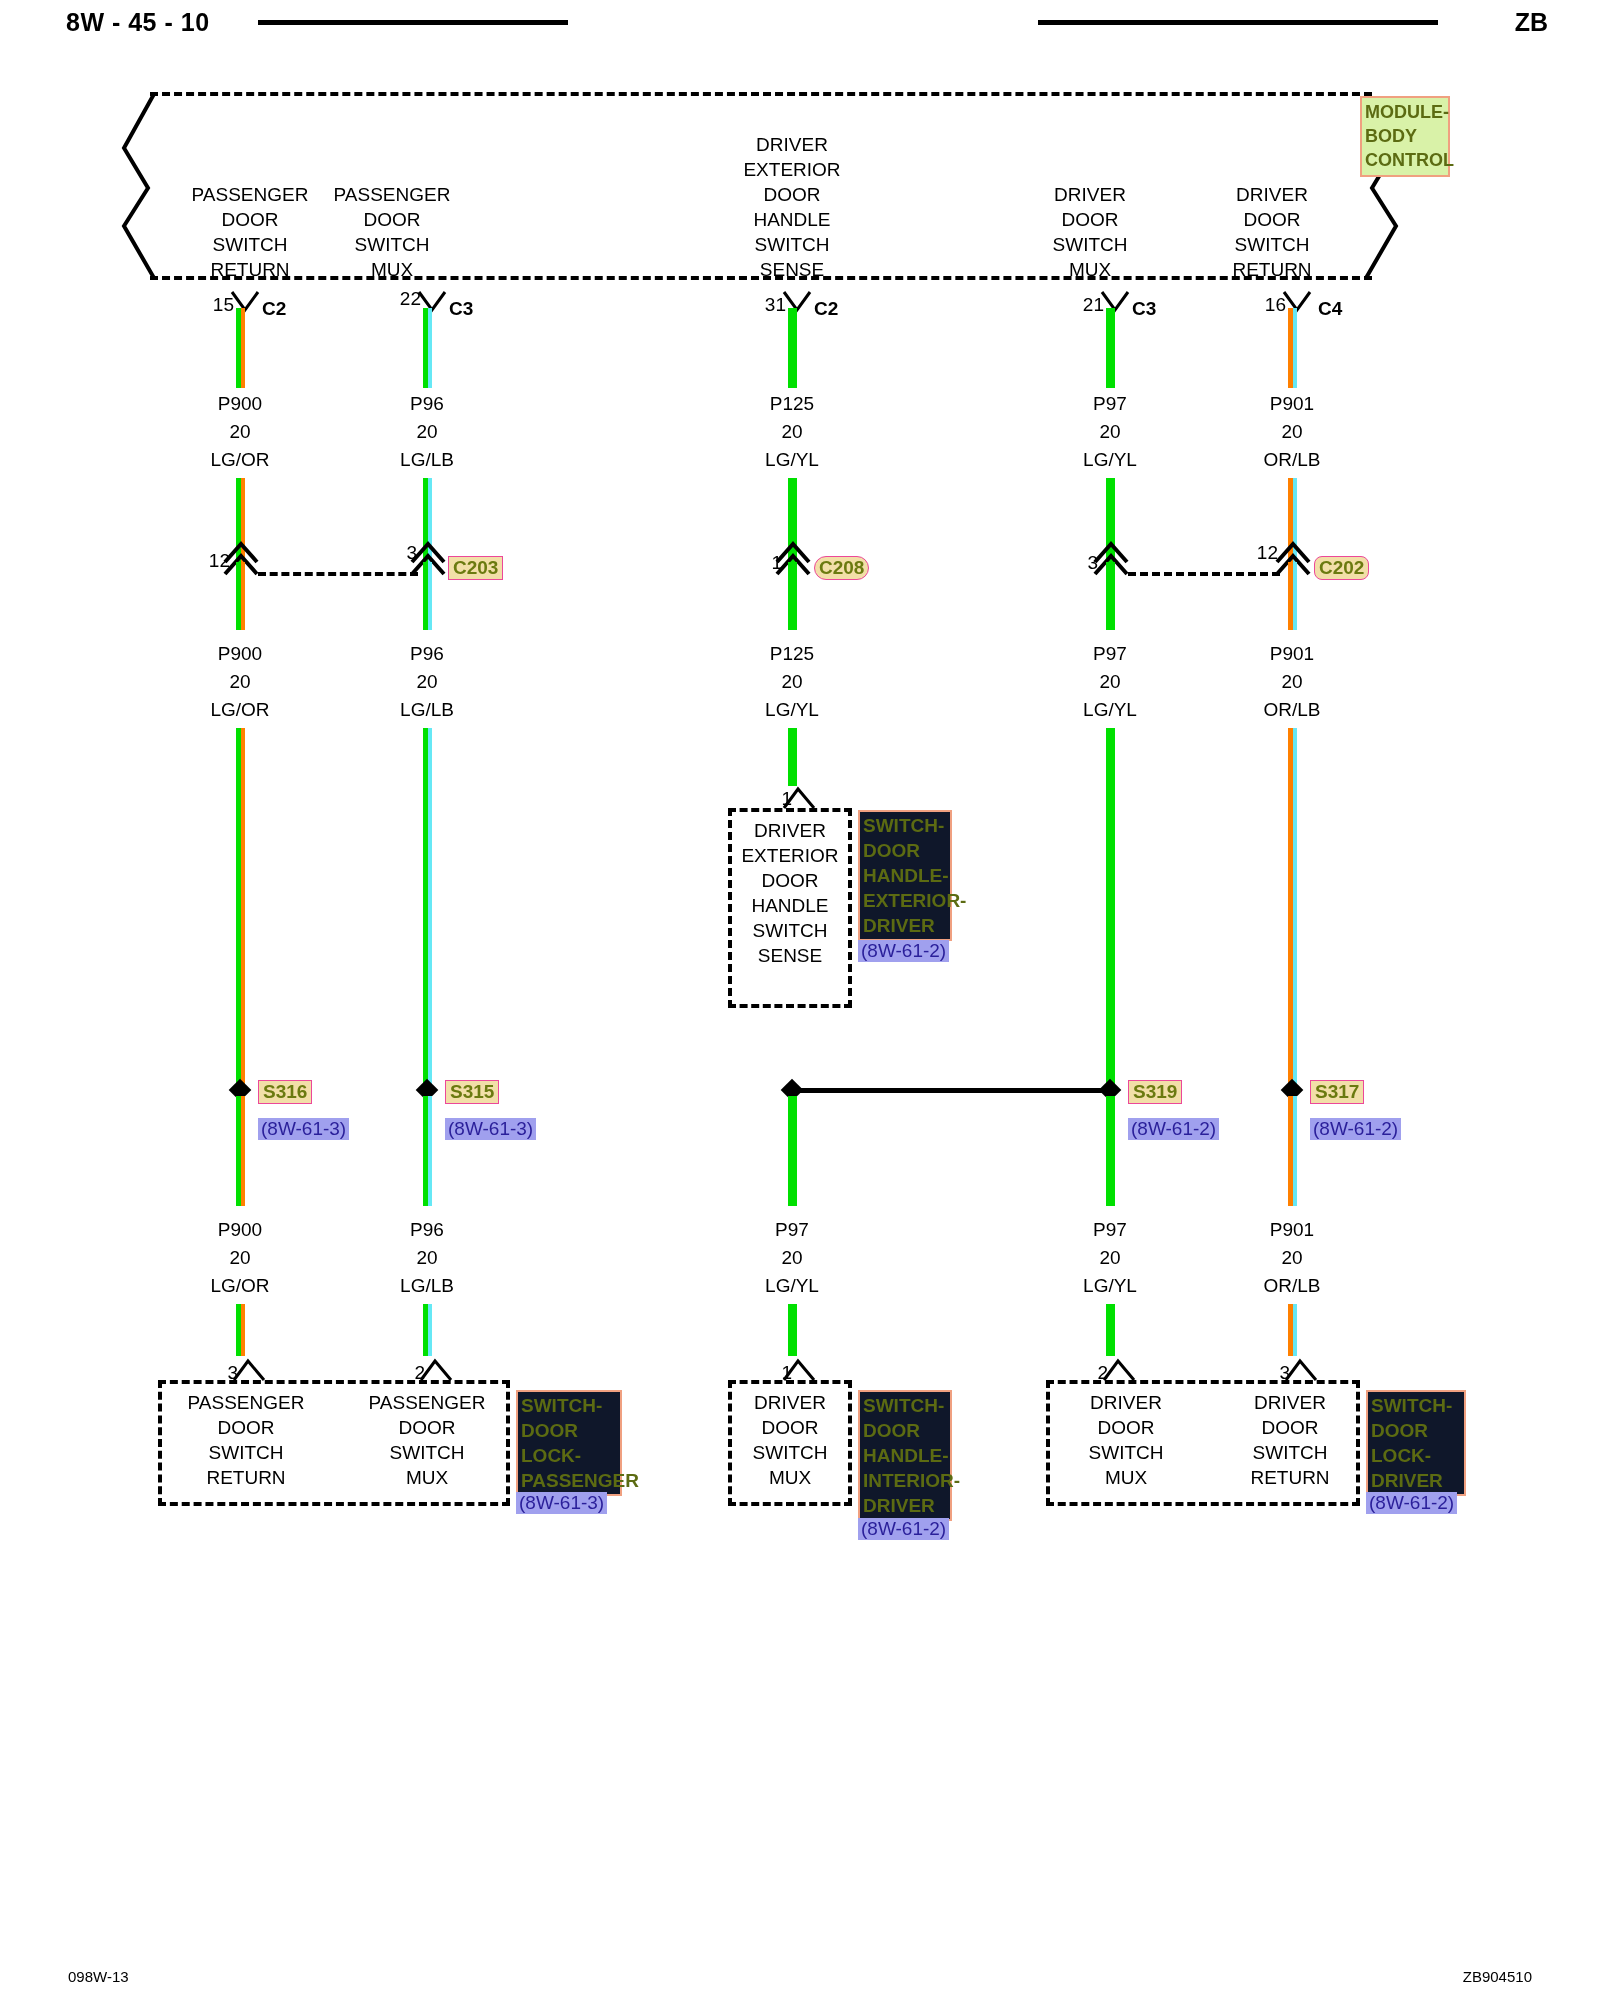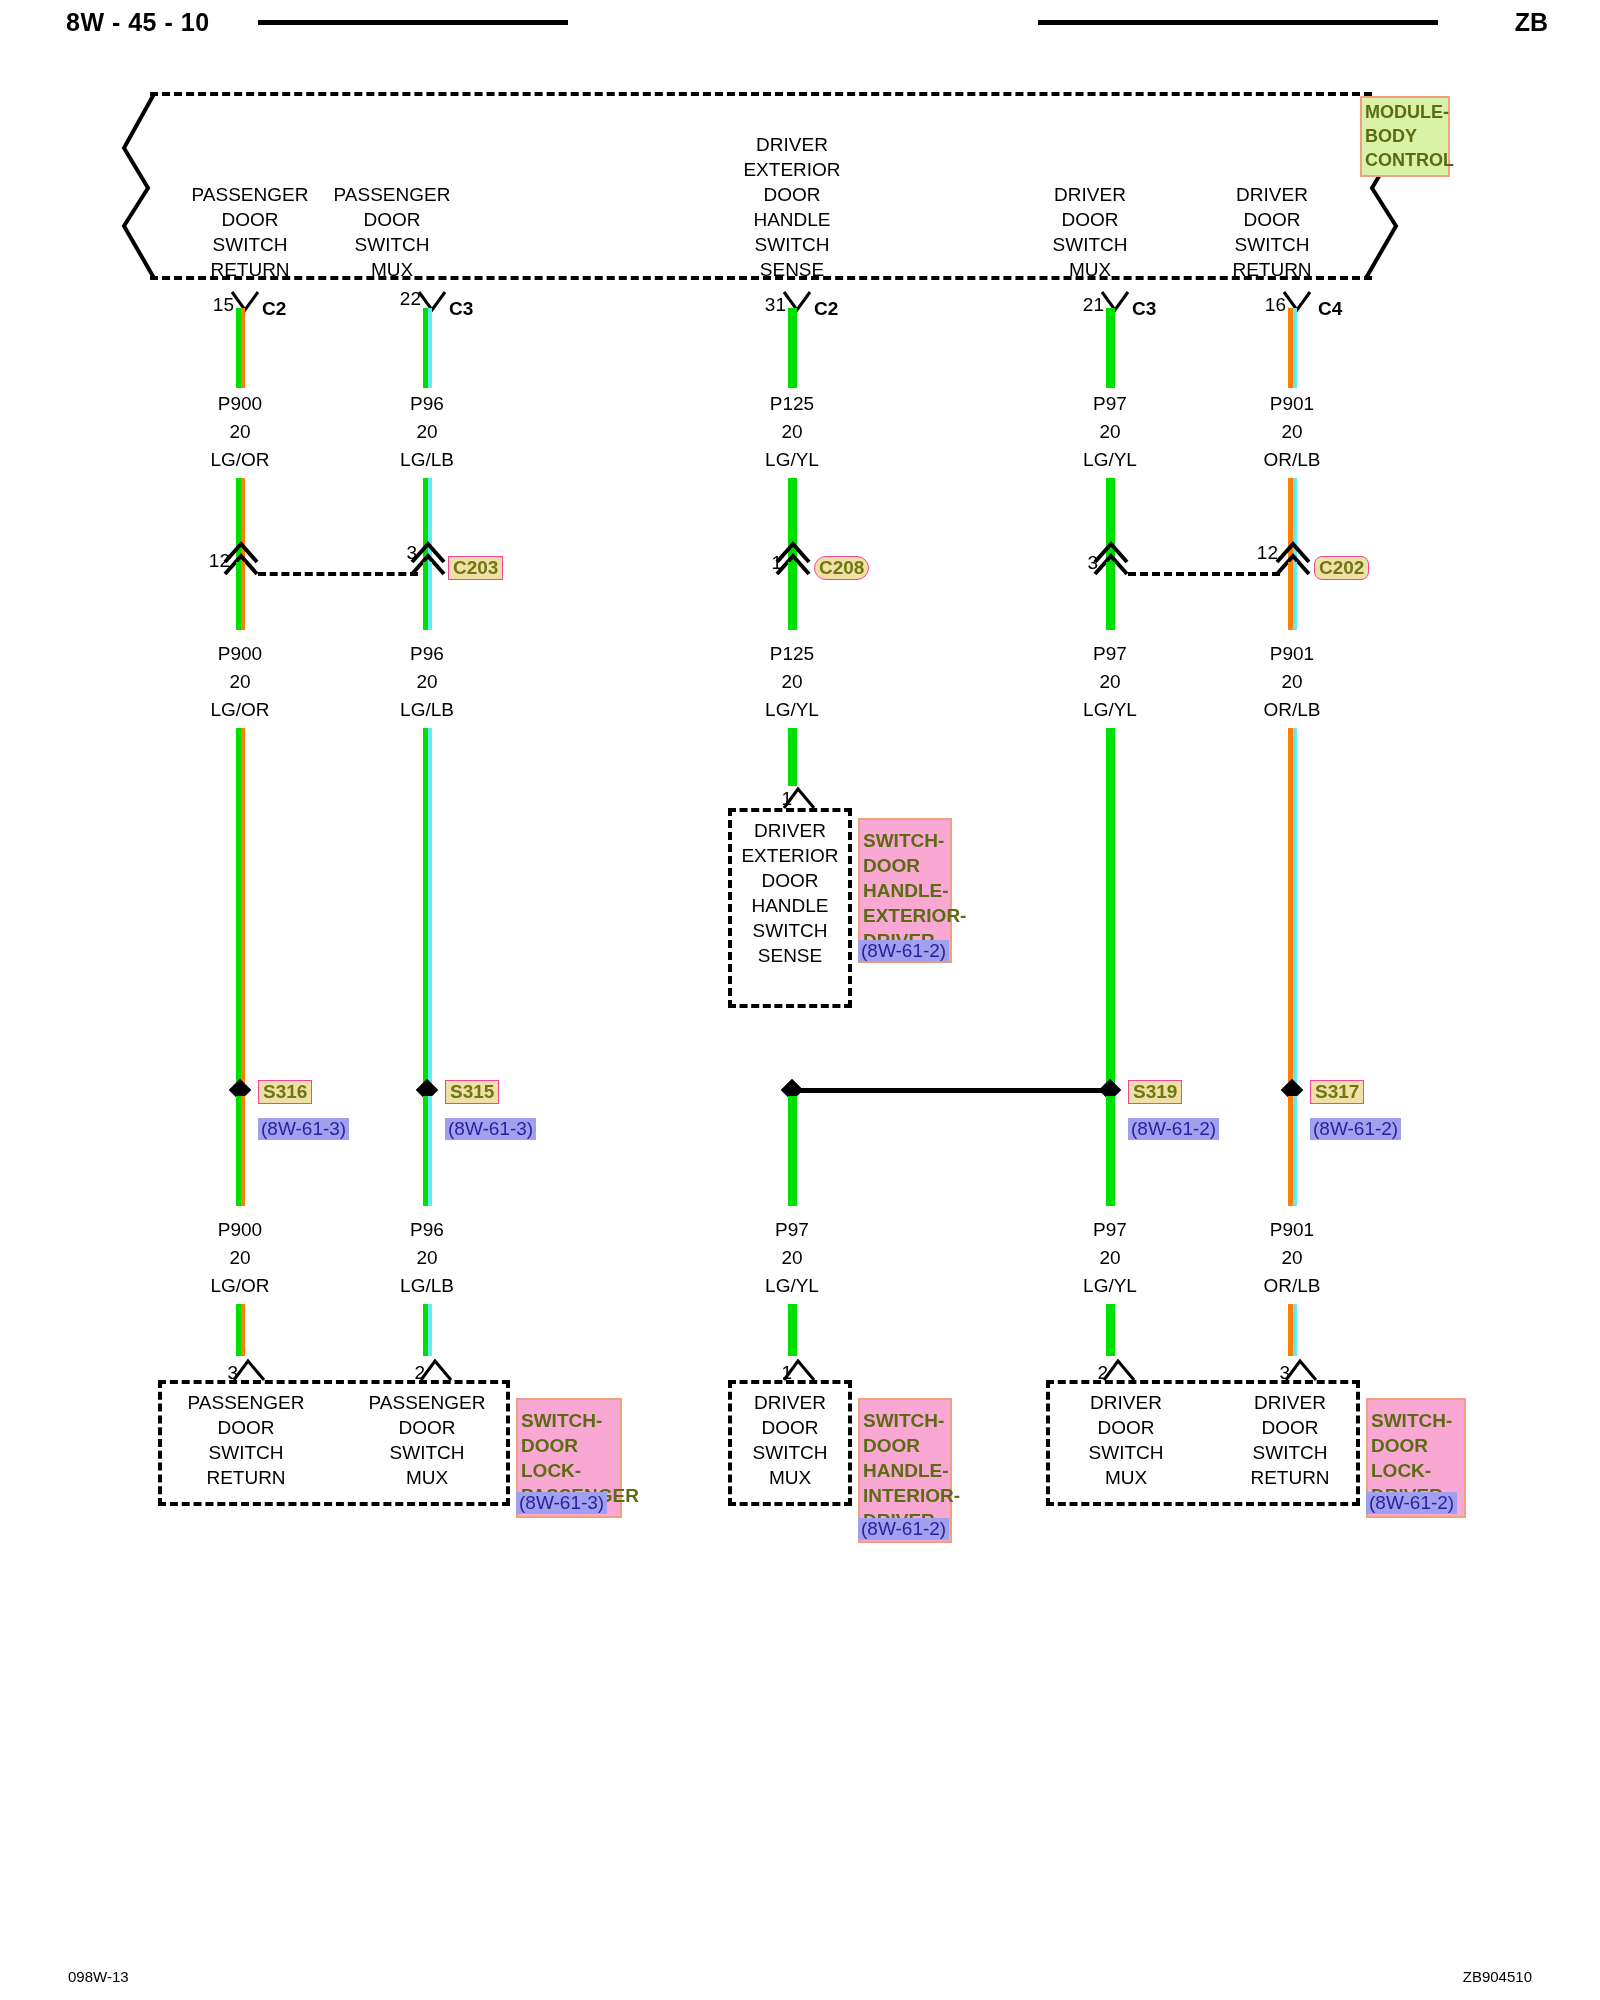--- a/index.html
+++ b/index.html
@@ -62,23 +62,23 @@
      transform:rotate(45deg);}
   .splice-line{position:absolute;height:5px;background:#000;}
   .spl-name{position:absolute;background:#f2dfa8;border:1px solid #ec4899;
      color:#6b7a10;font-weight:bold;font-size:19px;padding:0 4px;white-space:nowrap;}
   .spl-ref{position:absolute;background:#a0a0ee;color:#2a1f9a;
      font-size:19px;padding:0 3px;white-space:nowrap;}
 
   
   .cbox{position:absolute;border:4px dashed #000;box-sizing:border-box;}
   .cbox-txt{position:absolute;font-size:19px;text-align:center;line-height:25px;white-space:nowrap;}
-  .comp-name{position:absolute;background:#f9a8d4;border:2px solid #f0a080;
+  .comp-name{position:absolute;background:#0f172a;border:2px solid #f0a080;
      color:#5c6b12;font-size:19px;font-weight:bold;line-height:25px;
-     padding:8px 3px;white-space:nowrap;margin-top:8px;}
+     padding:1px 3px;white-space:nowrap;}
   .comp-ref{position:absolute;background:#a0a0ee;color:#2a1f9a;
      font-size:19px;padding:0 3px;white-space:nowrap;}
 </style>
 </head>
 <body>
 
 <div id="header">
   <div id="hdr-left">8W - 45 - 10</div>
   <div class="hdr-rule" id="hdr-rule-l"></div>
   <div class="hdr-rule" id="hdr-rule-r"></div>

